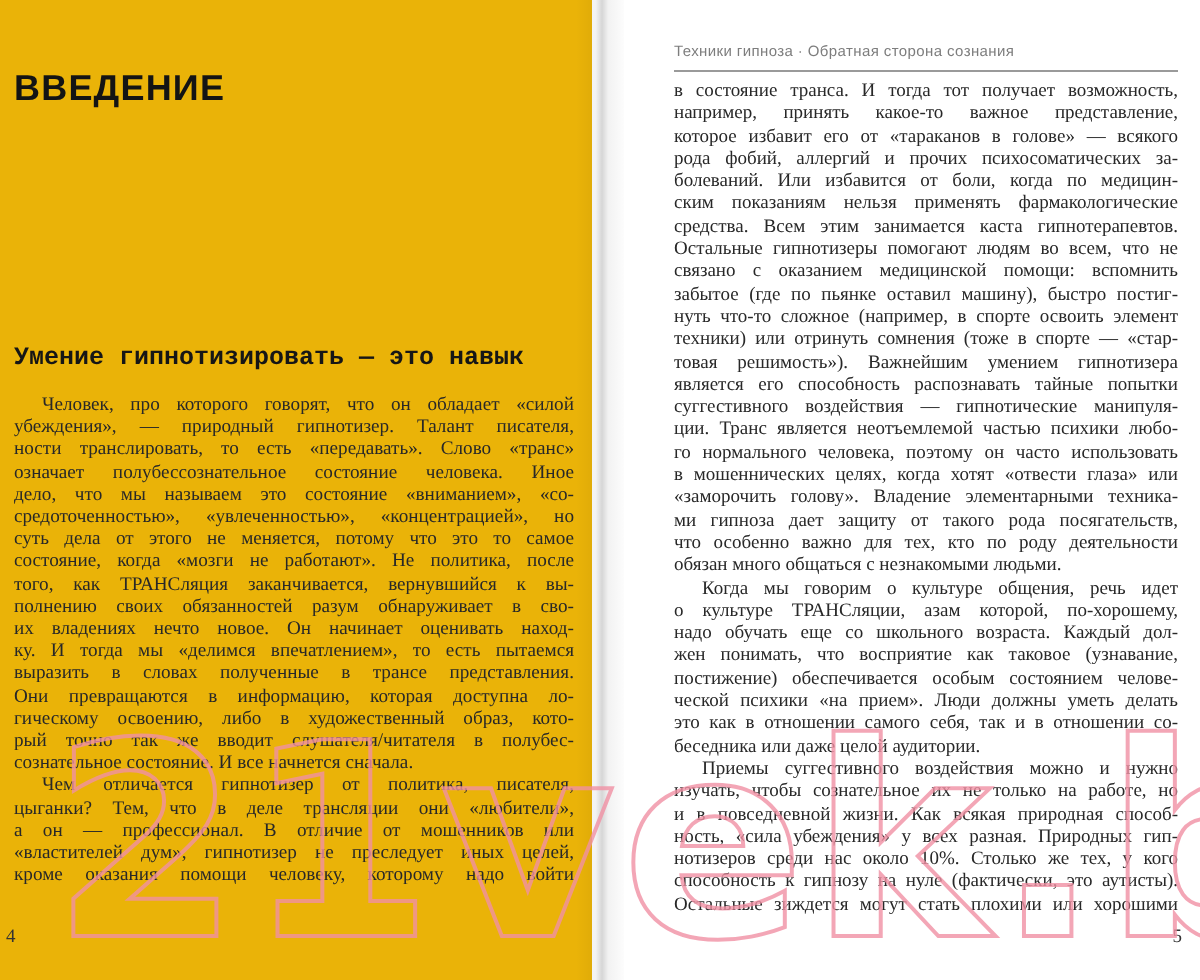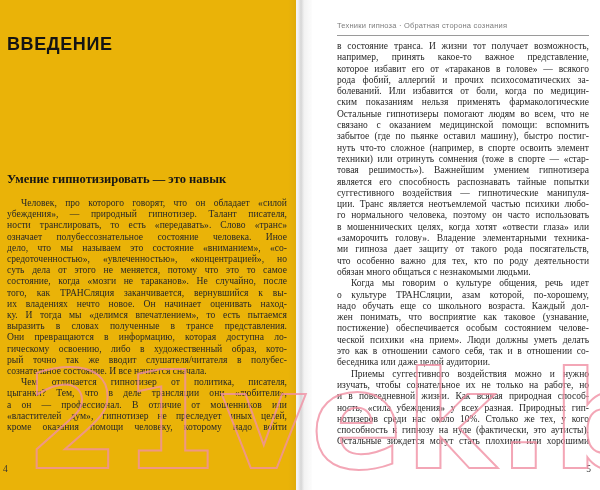--- a/index.html
+++ b/index.html
@@ -18,21 +18,21 @@
       rgba(0,0,0,0.05) 62%, rgba(0,0,0,0) 100%);
   }
   .chapter-title {
     position:absolute; left:7px; top:35px;
     font-family:"Liberation Sans", sans-serif;
     font-weight:800; font-size:18px; line-height:19px;
     letter-spacing:0.6px; color:#141414; margin:0;
   }
   .section-heading {
     position:absolute; left:7px; top:172px; width:282px;
-    font-family:Liberation Serif, serif;
+    font-family:Liberation Mono, monospace;
     font-weight:700; font-size:12.5px; line-height:14px;
     color:#161616; margin:0;
   }
   .body-col { position:absolute; color:#282828; }
   .body-col.left-body  { left:7px;  top:197px; width:280px; font-size:9.6px; }
   .body-col.right-body { left:25px; top:41px;  width:252px; font-size:9.5px; }
   .para { margin:0; }
   .left-body  .line { line-height:11.2px; }
   .right-body .line { line-height:11.3px; }
   .line {
@@ -71,22 +71,23 @@
     <h2 class="section-heading">Умение гипнотизировать — это навык</h2>
     <div class="body-col left-body">
         <div class="para">
           <div class="line first">Человек, про которого говорят, что он обладает «силой</div>
           <div class="line">убеждения», — природный гипнотизер. Талант писателя,</div>
           <div class="line">ности транслировать, то есть «передавать». Слово «транс»</div>
           <div class="line">означает полубессознательное состояние человека. Иное</div>
           <div class="line">дело, что мы называем это состояние «вниманием», «со-</div>
           <div class="line">средоточенностью», «увлеченностью», «концентрацией», но</div>
           <div class="line">суть дела от этого не меняется, потому что это то самое</div>
-          <div class="line">состояние, когда «мозги не тараканов». Не случайно, после</div>
+          <div class="line">состояние, когда «мозги не работают». Не политика, после</div>
           <div class="line">того, как ТРАНСляция заканчивается, вернувшийся к вы-</div>
+          <div class="line">полнению своих обязанностей разум обнаруживает в сво-</div>
           <div class="line">их владениях нечто новое. Он начинает оценивать наход-</div>
           <div class="line">ку. И тогда мы «делимся впечатлением», то есть пытаемся</div>
           <div class="line">выразить в словах полученные в трансе представления.</div>
           <div class="line">Они превращаются в информацию, которая доступна ло-</div>
           <div class="line">гическому освоению, либо в художественный образ, кото-</div>
           <div class="line">рый точно так же вводит слушателя/читателя в полубес-</div>
           <div class="line last">сознательное состояние. И все начнется сначала.</div>
         </div>
         <div class="para">
           <div class="line first">Чем отличается гипнотизер от политика, писателя,</div>
@@ -99,26 +100,27 @@
     <div class="pagenum pn-left">4</div>
   </div>
 
   <div class="gutter"></div>
 
   <div class="page right">
     <div class="running-head">Техники гипноза · Обратная сторона сознания</div>
     <div class="header-rule"></div>
     <div class="body-col right-body">
         <div class="para">
-          <div class="line">в состояние транса. И жизни тот получает возможность,</div>
+          <div class="line">в состояние транса. И тогда тот получает возможность,</div>
           <div class="line">например, принять какое-то важное представление,</div>
           <div class="line">которое избавит его от «тараканов в голове» — всякого</div>
           <div class="line">рода фобий, аллергий и прочих психосоматических за-</div>
           <div class="line">болеваний. Или избавится от боли, когда по медицин-</div>
           <div class="line">ским показаниям нельзя применять фармакологические</div>
+          <div class="line">средства. Всем этим занимается каста гипнотерапевтов.</div>
           <div class="line">Остальные гипнотизеры помогают людям во всем, что не</div>
           <div class="line">связано с оказанием медицинской помощи: вспомнить</div>
           <div class="line">забытое (где по пьянке оставил машину), быстро постиг-</div>
           <div class="line">нуть что-то сложное (например, в спорте освоить элемент</div>
           <div class="line">техники) или отринуть сомнения (тоже в спорте — «стар-</div>
           <div class="line">товая решимость»). Важнейшим умением гипнотизера</div>
           <div class="line">является его способность распознавать тайные попытки</div>
           <div class="line">суггестивного воздействия — гипнотические манипуля-</div>
           <div class="line">ции. Транс является неотъемлемой частью психики любо-</div>
           <div class="line">го нормального человека, поэтому он часто использовать</div>

